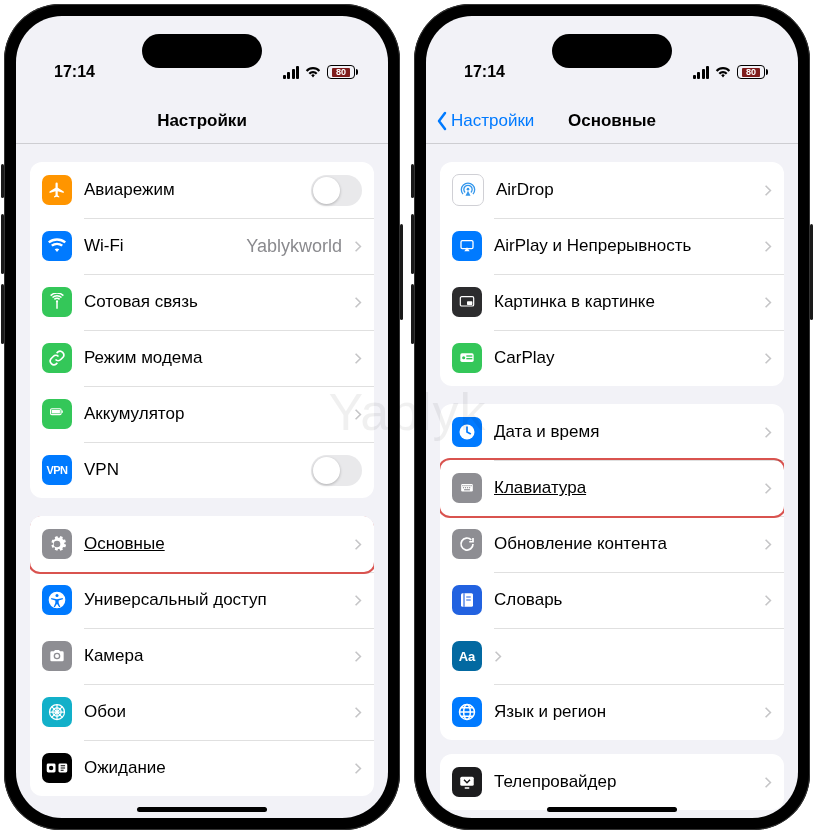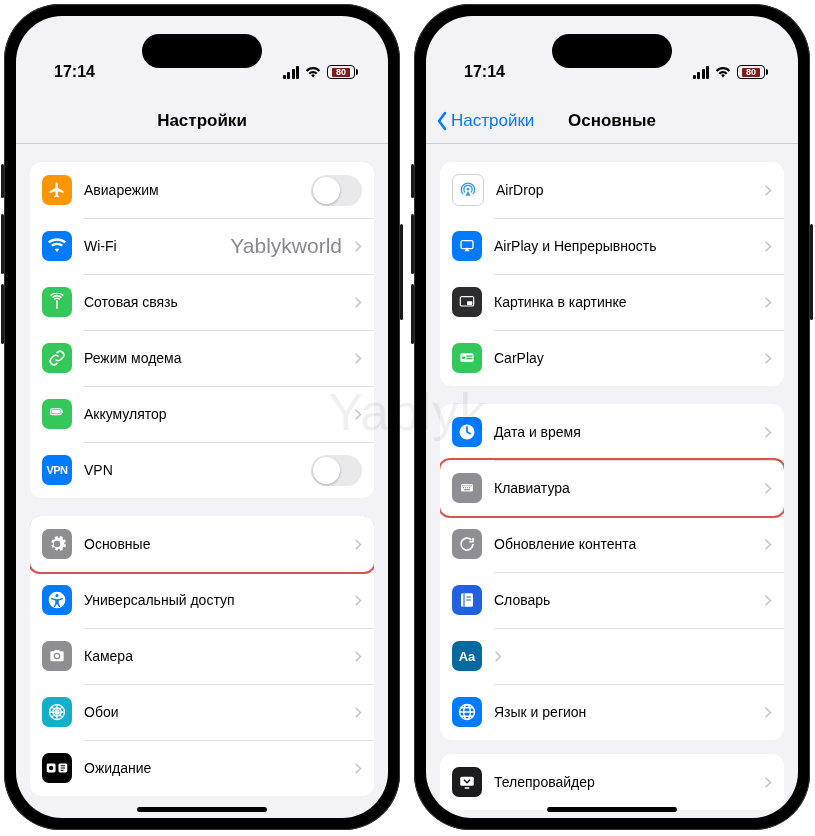--- a/index.html
+++ b/index.html
@@ -109,38 +109,39 @@
     background:rgba(0,0,0,0.12);
   }
   .icon {
     width:30px; height:30px;
     border-radius:7px;
     display:flex; align-items:center; justify-content:center;
     flex-shrink:0;
     color:#fff;
     font-size:16px;
   }
-  .label { flex:1; font-size:14px; color:#000; line-height:1.15; }
-  .value { font-size:21px; color:#8a8a8e; }
+  .label { flex:1; font-size:17px; color:#000; line-height:1.15; }
+  .value { font-size:18px; color:#8a8a8e; }
   .chevron { width:8px; height:13px; flex-shrink:0; }
   .chevron path { stroke:#c5c5c7; stroke-width:2; fill:none; }
   .toggle {
     width:51px; height:31px; border-radius:16px;
     background:#e9e9eb; position:relative; flex-shrink:0;
   }
   .toggle::after {
     content:""; position:absolute; left:2px; top:2px;
     width:27px; height:27px; border-radius:50%;
     background:#fff; box-shadow:0 1px 3px rgba(0,0,0,0.25);
   }
   .highlight {
     box-shadow: 0 0 0 2px #d9534f;
     border-radius:10px;
     position:relative;
     z-index:2;
+    text-decoration:underline;
   }
   .side-btn {
     position:absolute; background:#1a1a1a; border-radius:2px;
   }
   .home-ind {
     position:absolute; bottom:6px; left:50%; transform:translateX(-50%);
     width:130px; height:5px; border-radius:3px; background:#000;
   }
 
   .watermark {

